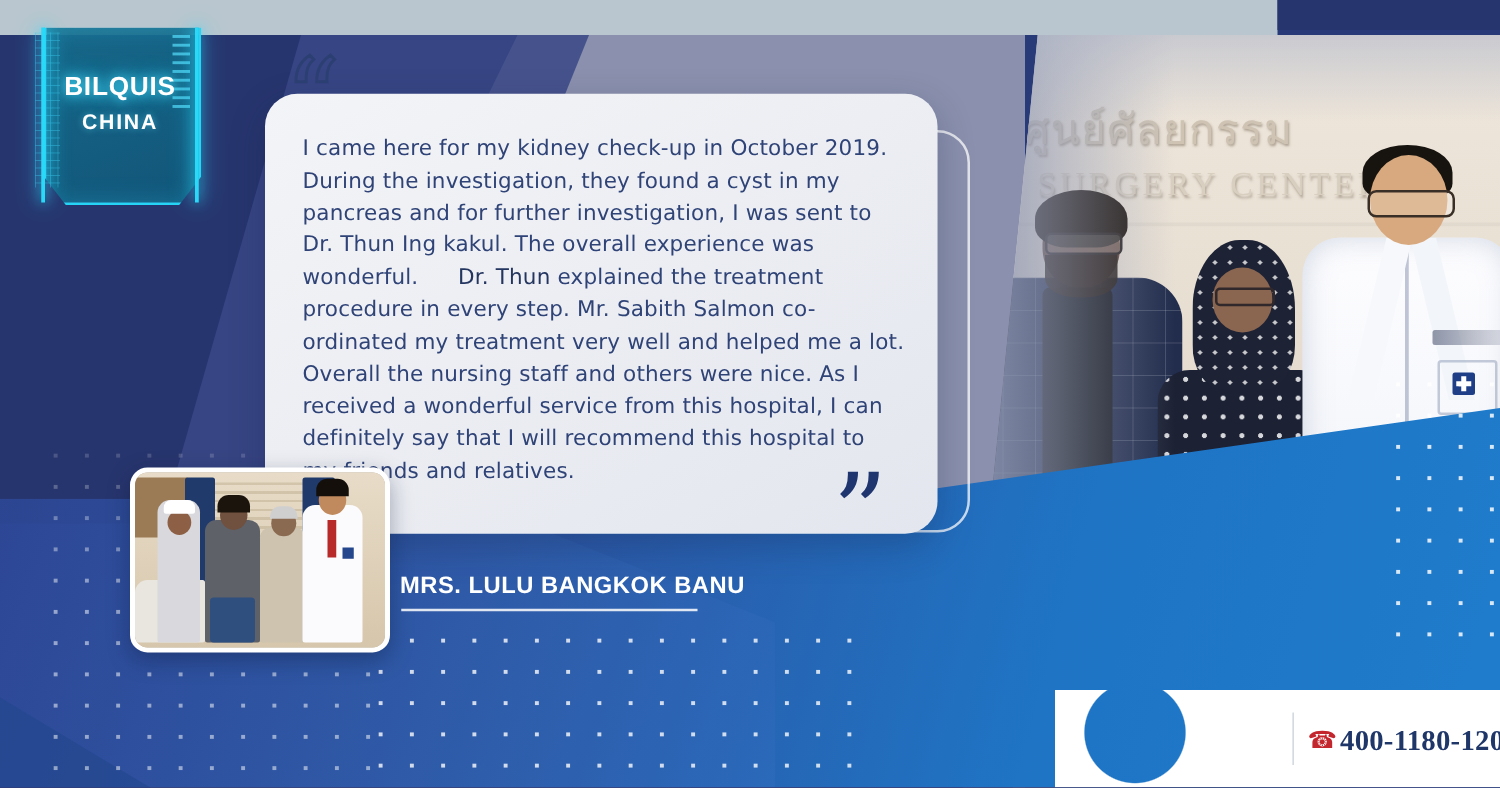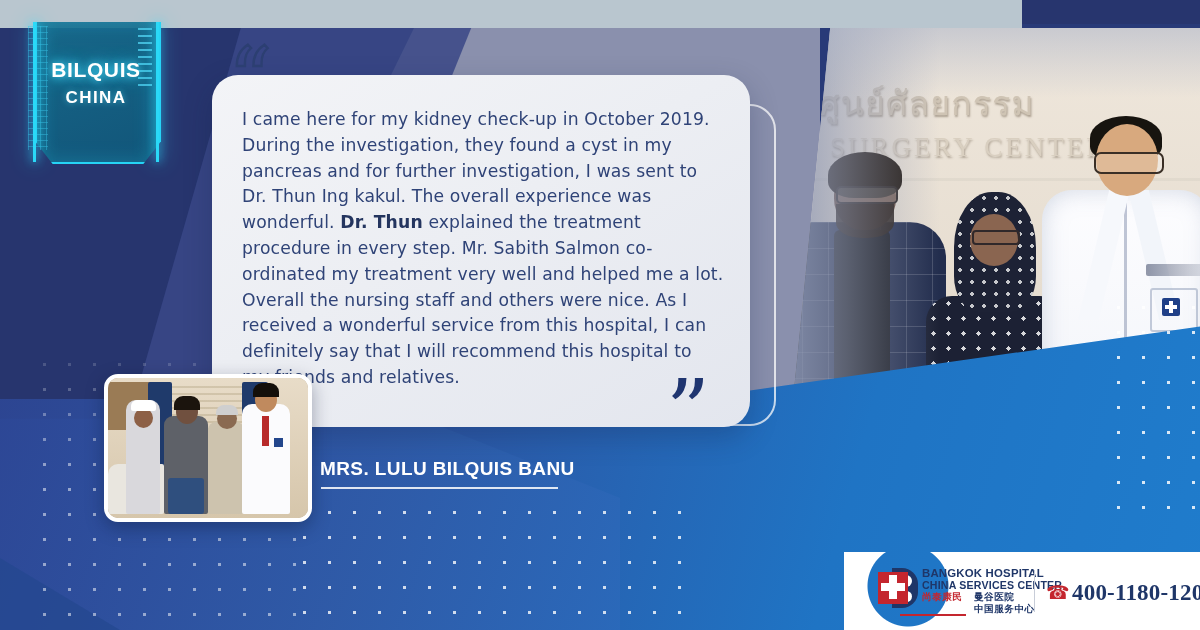--- a/index.html
+++ b/index.html
@@ -171,21 +171,21 @@
     position:absolute;left:212px;top:75px;width:538px;height:352px;
     background:linear-gradient(150deg,#f3f4f7 0%,#eceef3 45%,#e3e6ee 100%);
     border-radius:26px;
     box-shadow:0 10px 28px rgba(20,30,70,.26);
   }
   .quote-text{
     position:absolute;left:30px;top:32px;right:26px;
     color:#2f4377;font-size:17.2px;line-height:25.8px;letter-spacing:.15px;
     font-family:"DejaVu Sans", sans-serif;
   }
-  .quote-text b{color:#24355f;font-weight:bold;}
+  .quote-text b{color:#24355f;font-weight:normal;margin-left:26px;}
   .qmark-open{
     position:absolute;left:228px;top:36px;
     font-family:"DejaVu Serif", serif;font-size:86px;line-height:1;
     color:transparent;-webkit-text-stroke:2.4px #2c3f72;
   }
   .qmark-close{
     position:absolute;left:666px;top:368px;
     font-family:"DejaVu Serif", serif;font-size:86px;line-height:1;
     color:#1f3570;
   }
@@ -395,37 +395,21 @@
         <div class="hair"></div>
       </div>
     <div class="i-doc">
         <div class="tie"></div>
         <div class="badge"></div>
         <div class="h"></div>
         <div class="hair"></div>
       </div>
   </div>
 
-  <div class="attr-name">MRS. LULU BILQUIS BANU</div>
+  <div class="attr-name">MRS. LULU BANGKOK BANU</div>
   <div class="attr-rule"></div>
 
   <div class="footer-round"></div>
-  <div class="logo-wrap">
-    <div class="logo-mark">
-      <div class="lm-b"></div>
-        <div class="lm-b2"></div>
-        <div class="lm-b3"></div>
-      <div class="lm-sq"></div>
-        <div class="lm-cv"></div>
-        <div class="lm-ch"></div>
-    </div>
-    <div class="logo-l1">BANGKOK HOSPITAL</div>
-    <div class="logo-l2">CHINA SERVICES CENTER</div>
-    <div class="logo-cn1">尚泰康民</div>
-    <div class="logo-cn2">曼谷医院</div>
-    <div class="logo-cn3">中国服务中心</div>
-    <div class="logo-underline"></div>
-  </div>
   <div class="divider"></div>
   <div class="phone-ico">☎</div>
   <div class="phone-num">400-1180-120</div>
 
 </div>
 
 </body></html>

